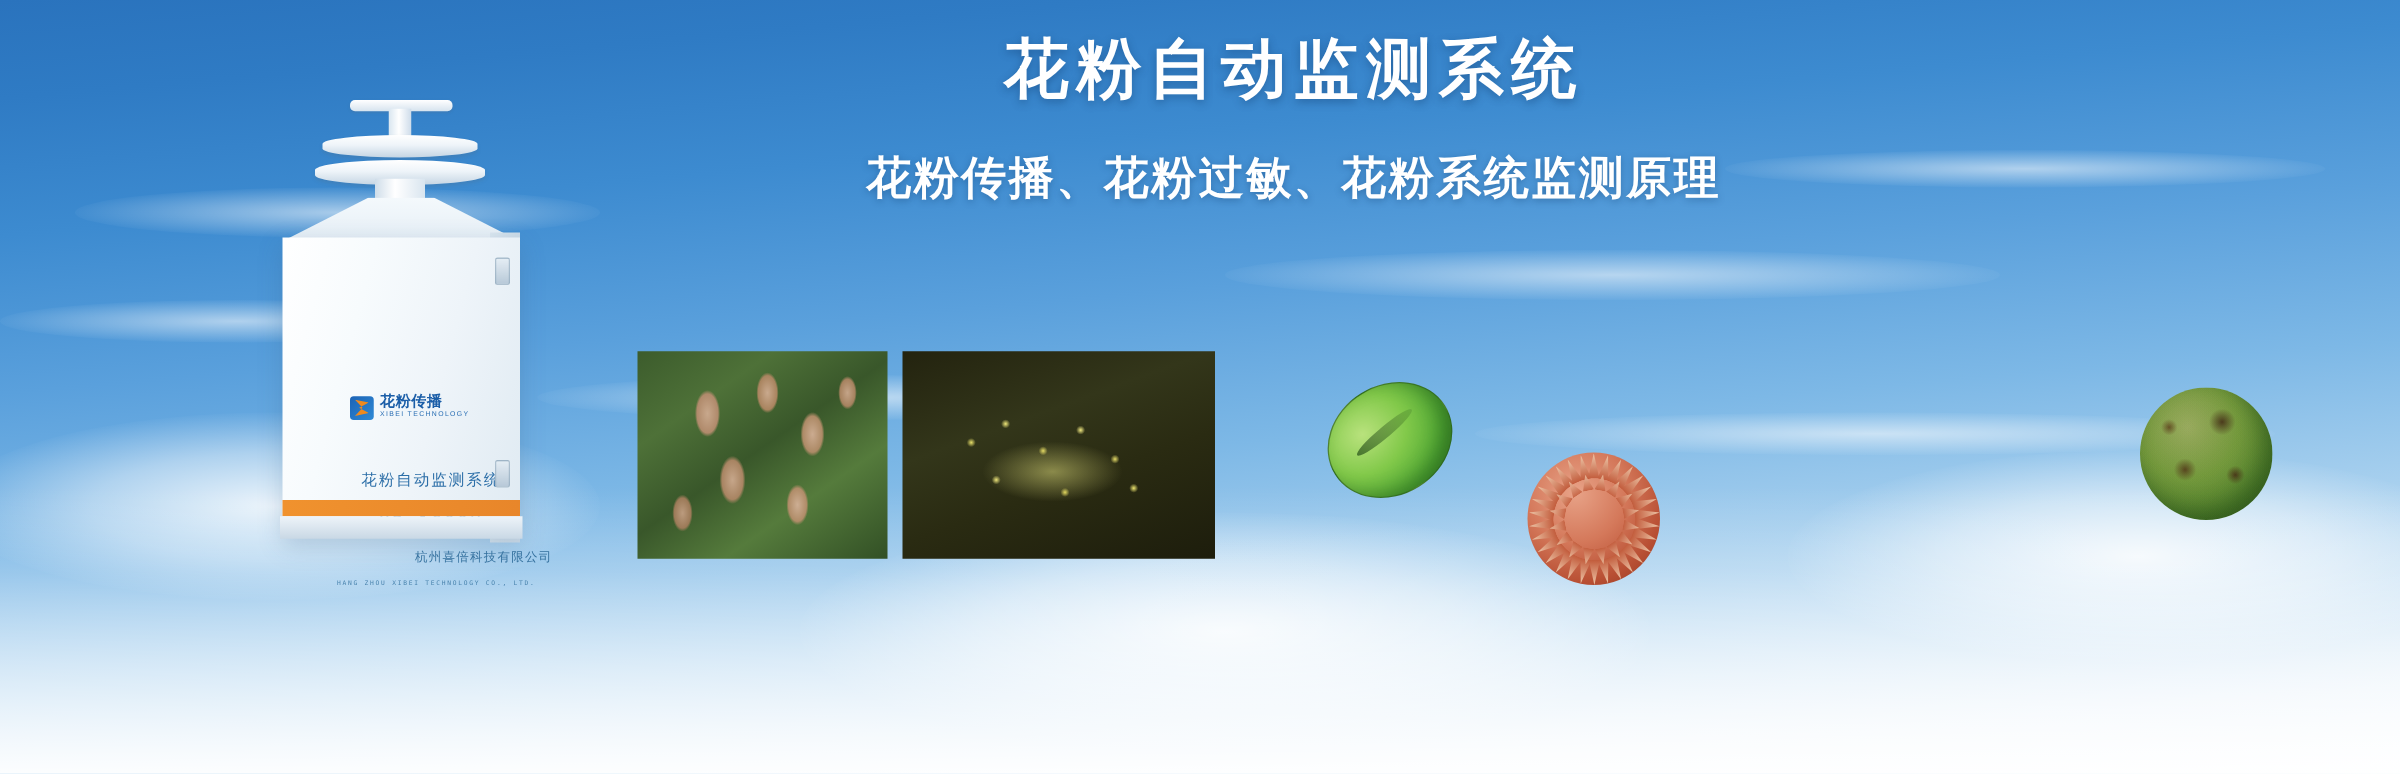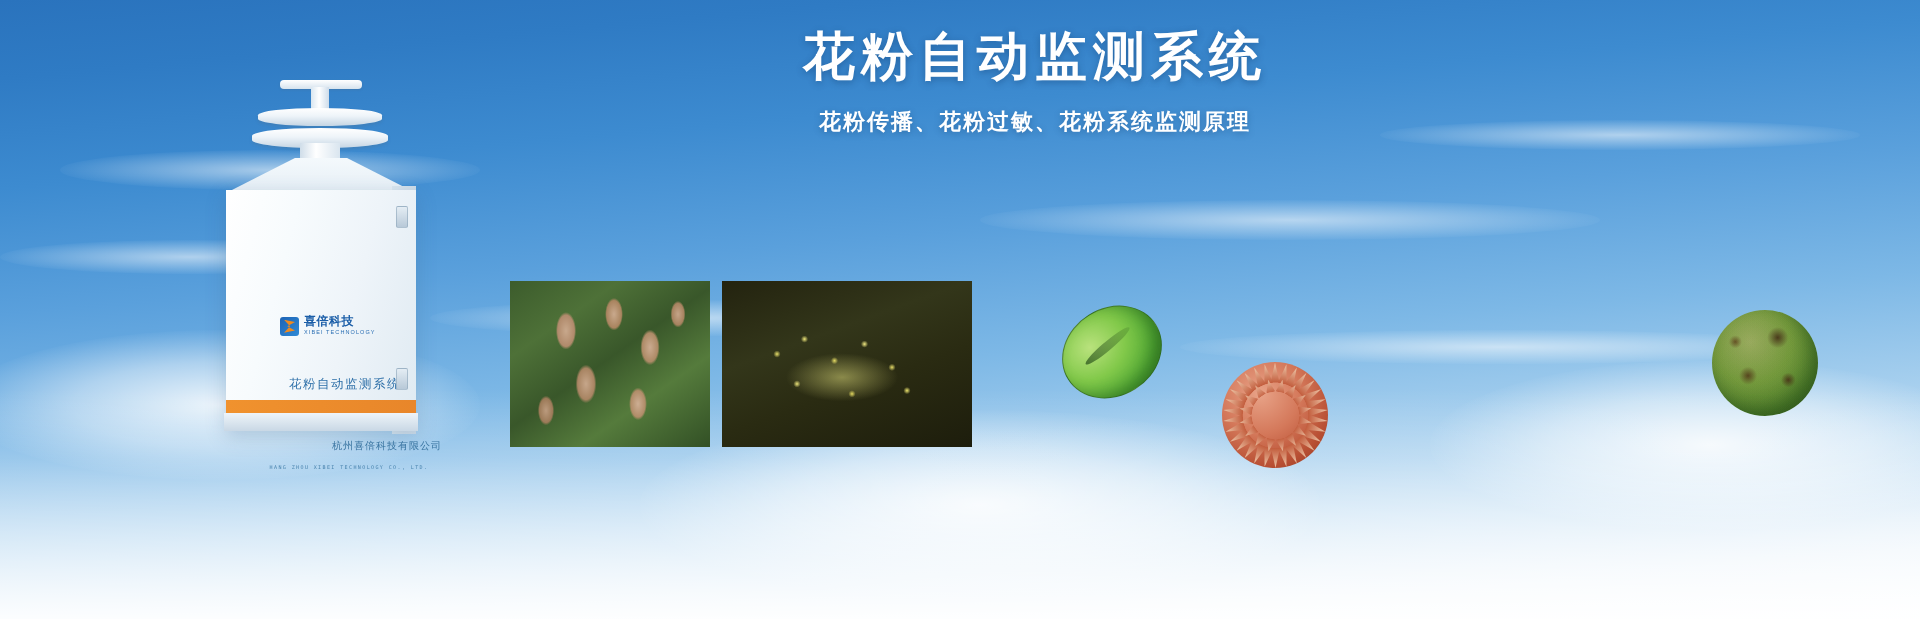--- a/index.html
+++ b/index.html
@@ -62,25 +62,25 @@
     font-family: "DejaVu Sans", "Liberation Sans", sans-serif;
   }
   .t-sub1 {
     margin-top: 26px;
     font-size: 36px; font-weight: 700; color: #ffffff;
     letter-spacing: 2px; line-height: 1.2;
     text-shadow: 0 2px 6px rgba(18,62,112,.40);
     font-family: "DejaVu Serif", "Liberation Serif", serif;
   }
   .t-sub2 {
-    margin-top: 24px;
-    font-size: 22px; font-weight: 700; color: #ffffff;
+    margin-top: 34px;
+    font-size: 36px; font-weight: 700; color: #ffffff;
     letter-spacing: 2px; line-height: 1.2;
     text-shadow: 0 2px 6px rgba(18,62,112,.40);
-    font-family: Liberation Mono, monospace;
+    font-family: Liberation Serif, serif;
   }
 
   
   #device { position: absolute; left: 196px; top: 80px; width: 260px; height: 360px; }
   .dev-stack-top {
     position: absolute; left: 84px; top: 0; width: 82px; height: 9px;
     border-radius: 4px;
     background: linear-gradient(to bottom,#ffffff,#d6e3ee);
     box-shadow: 0 1px 2px rgba(80,110,140,.35);
   }
@@ -250,21 +250,21 @@
     <div class="dev-chimney"></div>
     <div class="dev-disc disc1"></div>
     <div class="dev-disc disc2"></div>
     <div class="dev-neck"></div>
     <div class="dev-shoulder"></div>
     <div class="dev-side"></div>
     <div class="dev-body">
       <div class="logo-row">
         <div class="logo-mark"></div>
         <div>
-          <div class="logo-cn">喜倍科技</div>
+          <div class="logo-cn">花粉传播</div>
           <div class="logo-en">XIBEI  TECHNOLOGY</div>
         </div>
       </div>
       <div class="dev-title">花粉自动监测系统</div>
       <div class="dev-model">XB-1600H</div>
       <div class="dev-comp">杭州喜倍科技有限公司</div>
       <div class="dev-compen">HANG ZHOU XIBEI TECHNOLOGY CO., LTD.</div>
     </div>
     <div class="dev-latch latch-a"></div>
     <div class="dev-latch latch-b"></div>

